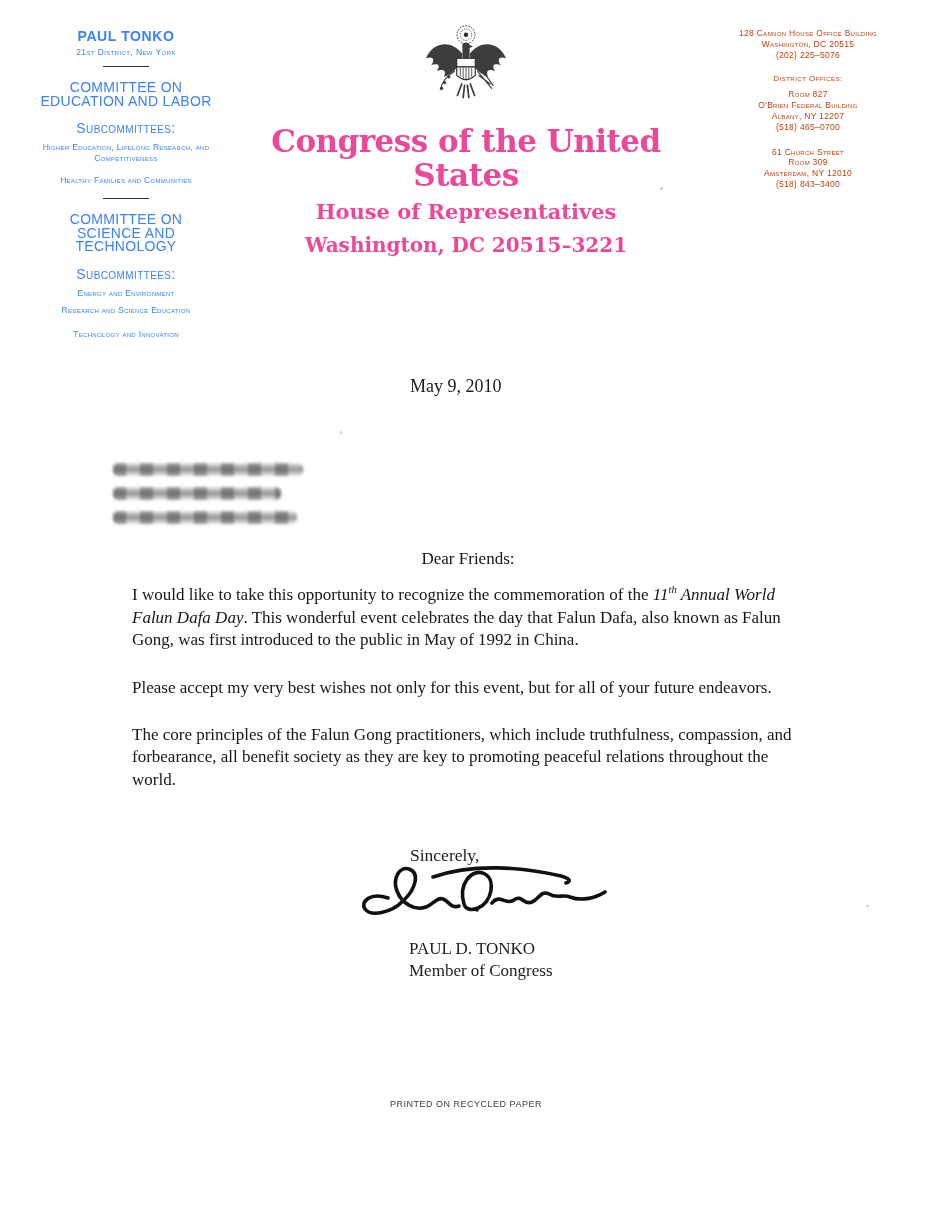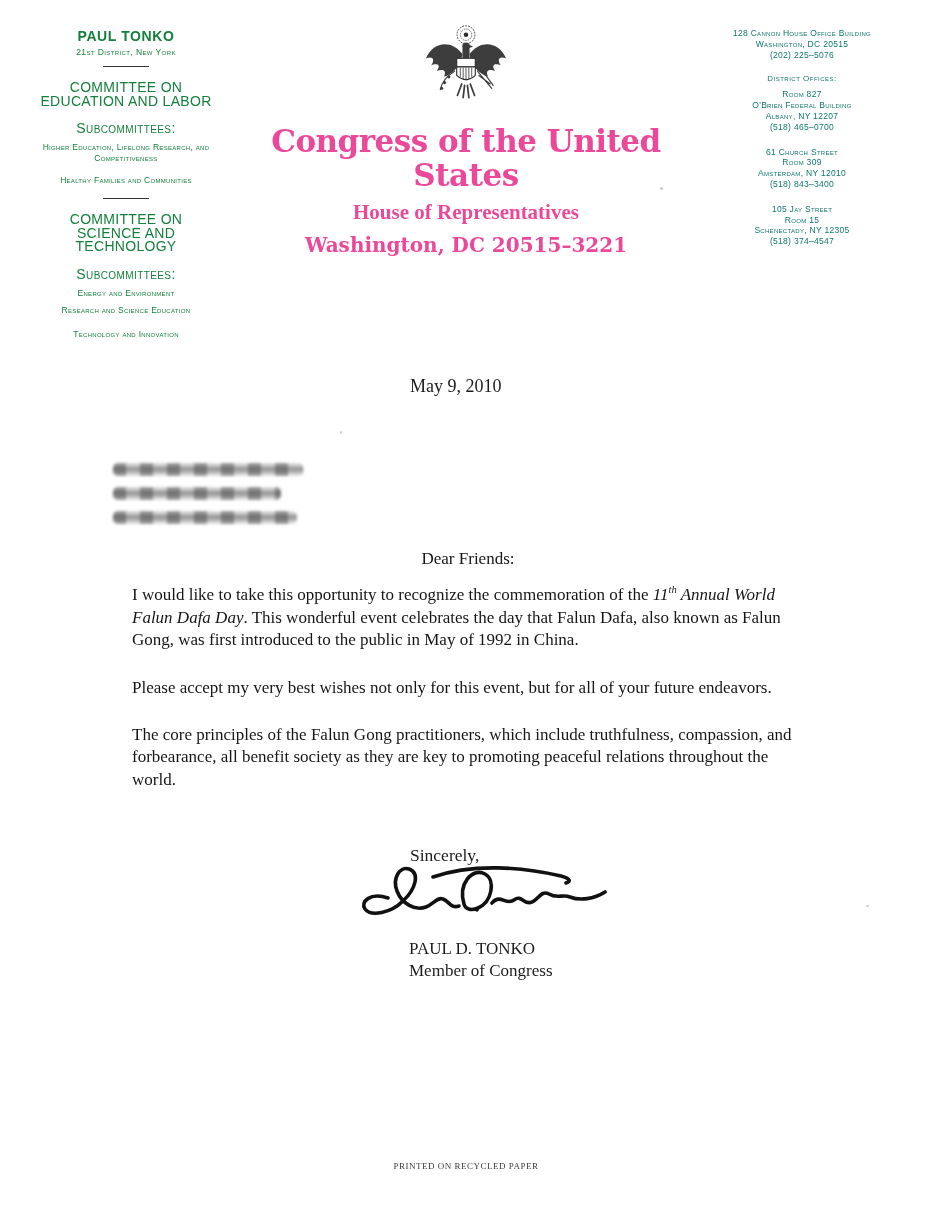--- a/index.html
+++ b/index.html
@@ -1,40 +1,40 @@
 <!DOCTYPE html>
 <html><head>
 <meta charset="utf-8">
 <style>
   html,body{margin:0;padding:0;background:#e8e8e8;}
   .page{position:relative;width:932px;height:1214px;background:#ffffff;margin:0 auto;
         overflow:hidden;color:#1c1c1c;font-family:"Liberation Serif",serif;}
 
   
   .col-left{position:absolute;left:28px;top:28px;width:196px;text-align:center;
-            font-family:"Liberation Sans",sans-serif;color:#15803d;}
+            font-family:"Liberation Sans",sans-serif;color:#3b82f6;}
   .member-name{font-size:14px;font-weight:bold;letter-spacing:.6px;}
   .member-district{font-size:8.5px;font-variant:small-caps;letter-spacing:.4px;margin-top:3px;}
   .lh-divider{width:46px;border:0;border-top:1.4px solid #333;margin:9px auto 8px;}
   .committee-title{font-size:14px;letter-spacing:.3px;line-height:13.5px;margin-top:14px;}
   .sub-label{font-size:14px;font-variant:small-caps;letter-spacing:.4px;margin-top:12px;}
   .sub-item{font-size:8.5px;font-variant:small-caps;letter-spacing:.3px;line-height:11px;margin-top:6px;}
 
-  .col-right{position:absolute;right:18px;top:28px;width:224px;text-align:center;
-             font-family:"Liberation Sans",sans-serif;color:#0f766e;}
+  .col-right{position:absolute;right:12px;top:28px;width:224px;text-align:center;
+             font-family:"Liberation Sans",sans-serif;color:#c2410c;}
   .ro{font-size:8.5px;font-variant:small-caps;letter-spacing:.3px;line-height:10.8px;}
   .ro-group{margin-bottom:14px;}
   .ro-label{font-size:8px;font-variant:small-caps;letter-spacing:.5px;margin-bottom:6px;}
 
   
   .col-center{position:absolute;left:246px;top:24px;width:440px;text-align:center;}
   .seal{display:block;margin:0 auto 10px;}
   .blackletter{font-family:"DejaVu Serif",serif;font-weight:700;color:#ec4899;}
   .lh-line1{font-size:31px;line-height:34px;letter-spacing:-.5px;}
-  .lh-line2{font-size:21px;line-height:26px;margin-top:7px;font-family:Liberation Serif, serif;}
+  .lh-line2{font-size:21px;line-height:26px;margin-top:7px;}
   .lh-line3{font-size:20px;line-height:24px;margin-top:8px;}
 
   
   .date{position:absolute;left:410px;top:376px;font-size:18px;}
   .redaction{position:absolute;left:113px;top:463px;width:190px;}
   .redact{height:13px;margin-bottom:11px;border-radius:5px;filter:blur(1.4px);
           background:
             repeating-linear-gradient(90deg, rgba(70,70,70,.50) 0 13px, rgba(150,150,150,.22) 13px 27px),
             linear-gradient(180deg, rgba(255,255,255,.75), rgba(55,55,55,.55) 48%, rgba(255,255,255,.8));}
   .redact:nth-child(2){width:168px;}
@@ -44,22 +44,22 @@
                font-size:17px;line-height:22.4px;color:#161616;}
   .letter-body .salutation{margin:0 0 14px;text-align:center;}
   .letter-body p{margin:0 0 25px;}
   .letter-body .it{font-style:italic;}
   .letter-body sup{font-size:.62em;line-height:0;}
 
   .closing{position:absolute;left:410px;top:845px;font-size:17.5px;}
   .signature{position:absolute;left:358px;top:858px;}
   .signer{position:absolute;left:409px;top:938px;font-size:17px;line-height:21.5px;}
 
-  .footer-note{position:absolute;left:0;right:0;top:1161px;text-align:center;
-               font-family:Liberation Serif, serif;font-size:9px;
+  .footer-note{position:absolute;left:0;right:0;top:1099px;text-align:center;
+               font-family:Liberation Sans, sans-serif;font-size:9px;
                letter-spacing:.5px;color:#3c3c3c;}
 
   .speck{position:absolute;background:#9a9a9a;border-radius:50%;opacity:.55;}
 </style>
 </head>
 <body>
 
 <div class="page">
 
   <div class="col-left">
@@ -144,26 +144,20 @@
       <div class="ro">O'Brien Federal Building</div>
       <div class="ro">Albany, NY 12207</div>
       <div class="ro">(518) 465–0700</div>
     </div>
     <div class="ro-group">
       <div class="ro">61 Church Street</div>
       <div class="ro">Room 309</div>
       <div class="ro">Amsterdam, NY 12010</div>
       <div class="ro">(518) 843–3400</div>
     </div>
-    <div class="ro-group">
-      <div class="ro">105 Jay Street</div>
-      <div class="ro">Room 15</div>
-      <div class="ro">Schenectady, NY 12305</div>
-      <div class="ro">(518) 374–4547</div>
-    </div>
   </div>
 
   <div class="date">May 9, 2010</div>
 
   <div class="redaction">
     <div class="redact"></div>
     <div class="redact"></div>
     <div class="redact"></div>
   </div>
 

